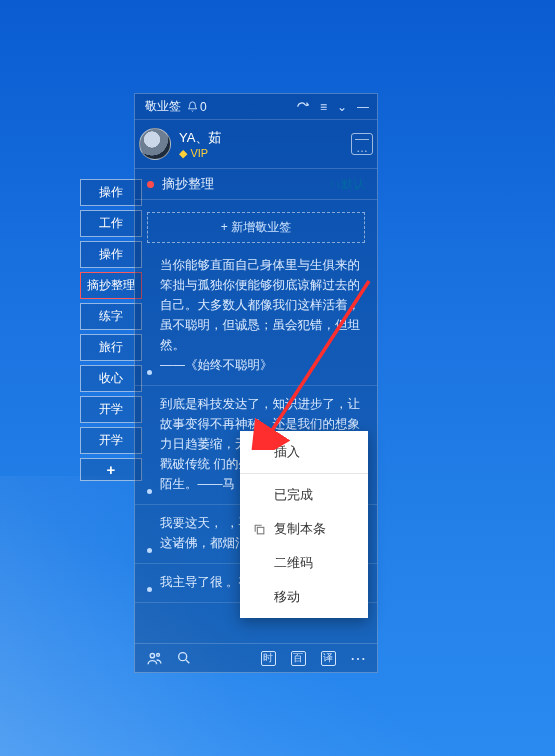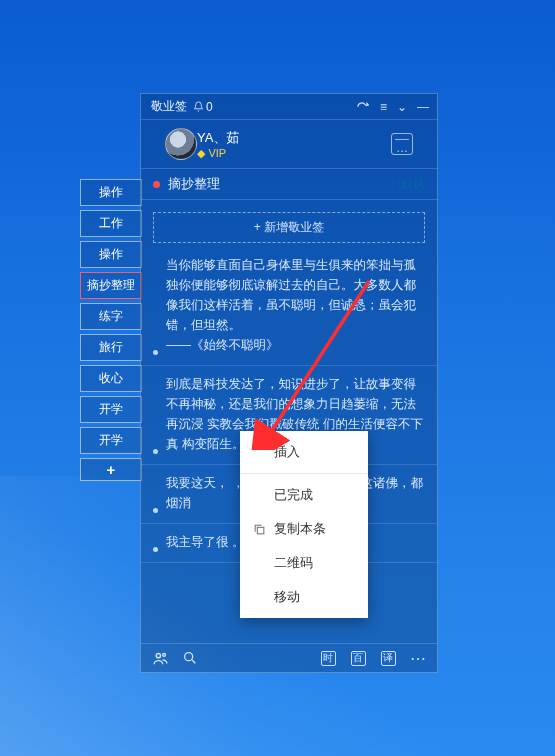--- a/index.html
+++ b/index.html
@@ -33,43 +33,43 @@
     background: rgba(0,40,100,0.25);
     min-width: 28px;
     text-align: center;
     cursor: pointer;
   }
   .side-tab.hl { border-color: #ff5a5a; }
   .side-tab.plus { font-size: 15px; font-weight: bold; padding: 2px 6px; }
   
   .panel {
     position: absolute;
-    left: 140px;
+    left: 134px;
     top: 93px;
-    width: 298px;
+    width: 244px;
     height: 580px;
     background: rgba(0,40,100,0.35);
     border: 1px solid rgba(255,255,255,0.28);
     color: #e8f2ff;
     z-index: 2;
     display: flex;
     flex-direction: column;
   }
   .titlebar {
     display: flex; align-items: center; justify-content: space-between;
     padding: 4px 8px 4px 10px;
     font-size: 12px;
     border-bottom: 1px solid rgba(255,255,255,0.18);
   }
   .titlebar .left { display:flex; align-items:center; gap:6px; }
   .titlebar .right { display:flex; align-items:center; gap:10px; color:#cde0ff; }
   .titlebar .right svg, .titlebar .right span.sym { cursor:pointer; }
   .profile {
-    display:flex; align-items:center; 
-    padding: 8px 24px;
+    display:flex; align-items:center; gap:8px;
+    padding: 8px 4px;
   }
   .avatar {
     width: 32px; height: 32px; border-radius: 50%;
     background: radial-gradient(circle at 40% 35%, #c9d7e8 0 30%, #6d7e92 31% 60%, #1e2b3a 61% 100%);
     border: 1px solid rgba(255,255,255,0.5);
   }
   .profile .name { font-size: 13px; color:#fff; }
   .profile .vip { font-size: 11px; color: #ffcf3a; display:flex; align-items:center; gap:3px; }
   .cal-icon { margin-left:auto; width:22px; height:22px; border:1px solid rgba(255,255,255,0.6); border-radius:3px; position:relative; cursor:pointer;}
   .cal-icon:before { content:""; position:absolute; top:5px; left:3px; right:3px; border-top:1px solid rgba(255,255,255,0.6);}

